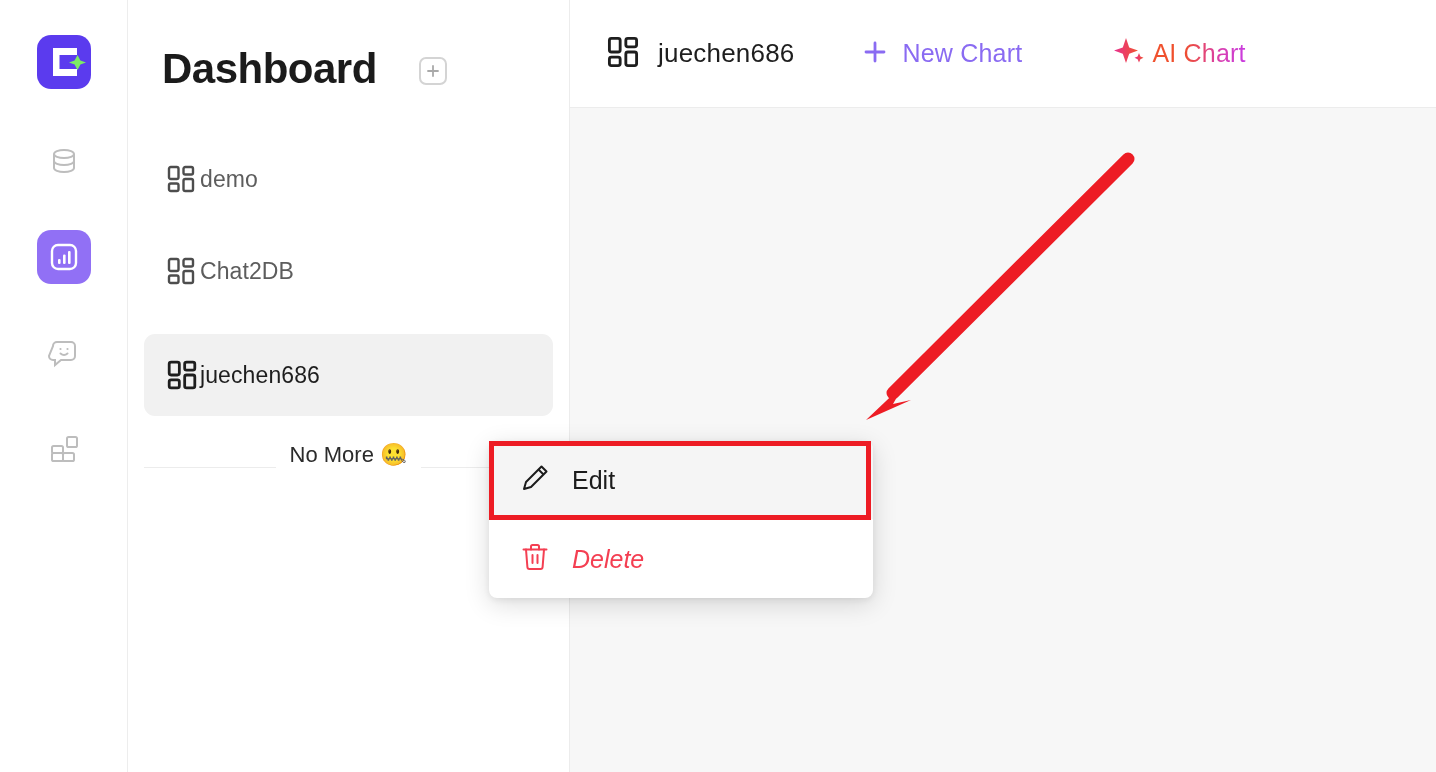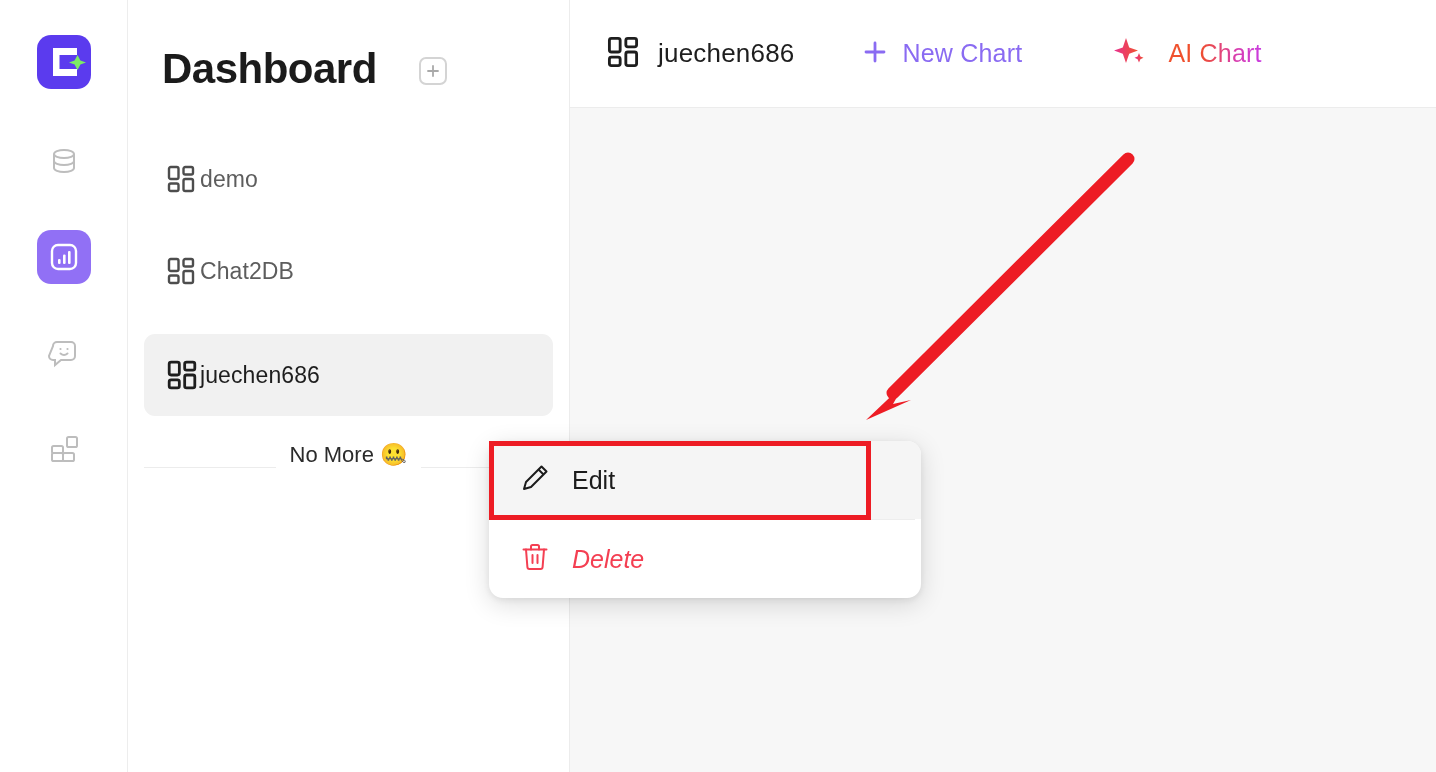--- a/index.html
+++ b/index.html
@@ -156,37 +156,37 @@
     display: flex;
     align-items: center;
     cursor: pointer;
     margin-left: 68px;
     justify-content: center;
   }
   .tb-action .lbl { font-size: 25px; letter-spacing: 0.2px; }
   .new-chart .lbl { color: #8A6BF2; margin-left: 14px; }
   .ai-chart { margin-left: 92px; }
   .ai-chart .lbl {
-    margin-left: 20px;
+    margin-left: 4px;
     background: linear-gradient(90deg,#F0522E 0%,#EF4E2C 34%,#D93FAE 72%,#C93CE2 100%);
     -webkit-background-clip: text;
     background-clip: text;
     color: transparent;
   }
 
   .canvas { flex: 1 1 auto; position: relative; background: #f7f7f7; }
 
   
   .ctx-menu {
     position: absolute;
     left: 489px;
     top: 441px;
-    width: 432px;
+    width: 384px;
     background: #ffffff;
-    border-radius: 14px;
+    border-radius: 8px;
     box-shadow: 0 6px 26px rgba(0,0,0,0.14), 0 2px 6px rgba(0,0,0,0.07);
     overflow: hidden;
     z-index: 20;
   }
   .ctx-item {
     display: flex;
     align-items: center;
     height: 78px;
     padding-left: 31px;
     cursor: pointer;

